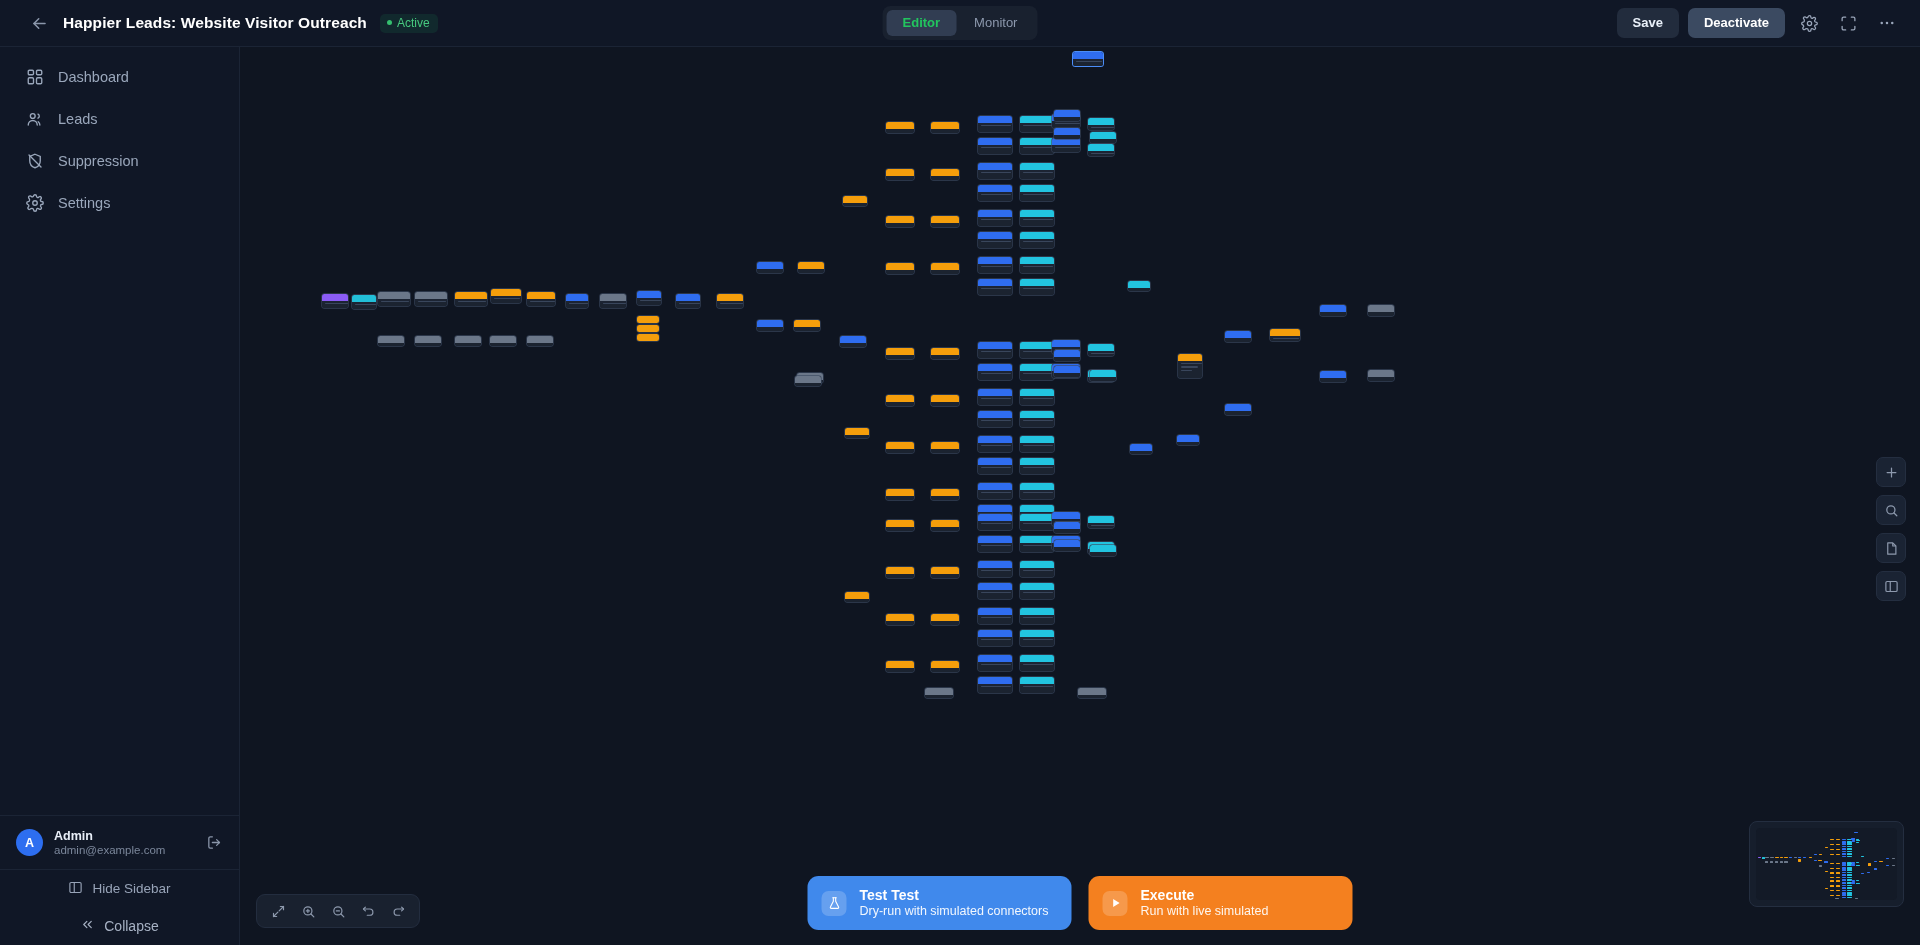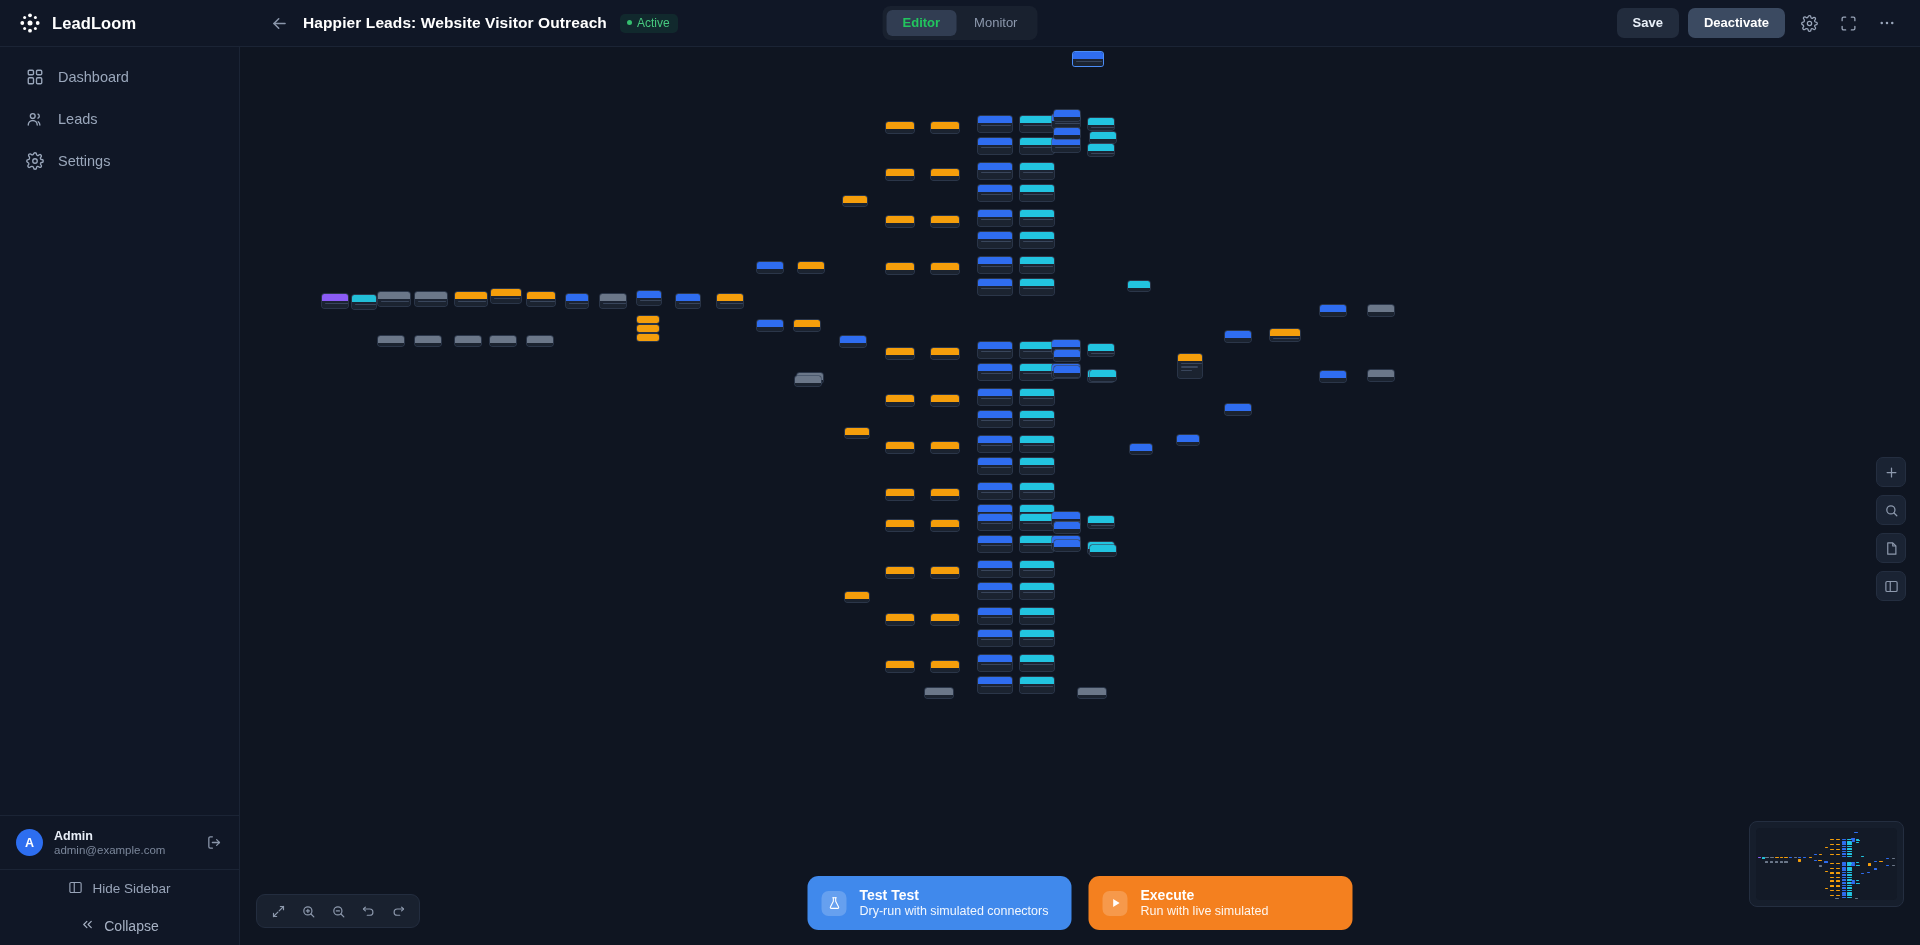--- a/index.html
+++ b/index.html
@@ -176,38 +176,20 @@
   .act .tt { display:flex; flex-direction:column; gap: 1px; }
   .act .t1 { font-size: 14px; font-weight: 700; color:#fff; line-height: 16px; }
   .act .t2 { font-size: 12.5px; color: rgba(255,255,255,.93); line-height: 15px; }
 </style>
 </head>
 <body>
 
 <div class="app">
 
   <div class="topbar">
-    <div class="brand">
-      <span class="brand-logo">
-        <svg viewBox="0 0 24 24" width="24" height="24">
-          <g fill="#ffffff">
-            <circle cx="12" cy="12" r="2.5"></circle>
-            <circle cx="12" cy="4.3" r="1.9"></circle>
-              <circle cx="12" cy="19.7" r="1.9"></circle>
-            <circle cx="4.3" cy="12" r="1.9"></circle>
-              <circle cx="19.7" cy="12" r="1.9"></circle>
-            <circle cx="6.6" cy="6.6" r="1.5"></circle>
-              <circle cx="17.4" cy="6.6" r="1.5"></circle>
-            <circle cx="6.6" cy="17.4" r="1.5"></circle>
-              <circle cx="17.4" cy="17.4" r="1.5"></circle>
-          </g>
-        </svg>
-      </span>
-      <span class="brand-name">LeadLoom</span>
-    </div>
 
     <div class="back-btn">
       <svg viewBox="0 0 24 24" width="19" height="19" fill="none" stroke="currentColor" stroke-width="1.9" stroke-linecap="round" stroke-linejoin="round">
         <path d="M19 12H5"></path>
           <path d="M11 18l-6-6 6-6"></path>
       </svg>
     </div>
     <div class="flow-title">Happier Leads: Website Visitor Outreach</div>
     <div class="status-pill">
       <span class="status-dot"></span>
@@ -269,20 +251,29 @@
             <svg viewBox="0 0 24 24" width="18" height="18" fill="none" stroke="currentColor" stroke-width="1.8" stroke-linecap="round">
               <circle cx="9" cy="8" r="3.2"></circle>
                 <path d="M3 20a6 6 0 0112 0"></path>
               <path d="M16 5.5a3 3 0 010 5.4"></path>
                 <path d="M18.5 20a5.5 5.5 0 00-2.2-4.4"></path>
             </svg>
           </span>
           <span>Leads</span>
         </div>
 
+        <div class="nav-item">
+          <span class="ico">
+            <svg viewBox="0 0 24 24" width="18" height="18" fill="none" stroke="currentColor" stroke-width="1.8" stroke-linecap="round">
+              <path d="M12 3l7 3v5.5c0 4.3-2.9 8.2-7 9.5-4.1-1.3-7-5.2-7-9.5V6z"></path>
+              <path d="M4 4l16 16"></path>
+            </svg>
+          </span>
+          <span>Suppression</span>
+        </div>
 
 
         <div class="nav-item">
           <span class="ico">
             <svg viewBox="0 0 24 24" width="18" height="18" fill="none" stroke="currentColor" stroke-width="1.8">
               <circle cx="12" cy="12" r="3"></circle>
               <path d="M19.4 15a1.6 1.6 0 00.3 1.8l.1.1a2 2 0 11-2.8 2.8l-.1-.1a1.6 1.6 0 00-1.8-.3 1.6 1.6 0 00-1 1.5V21a2 2 0 11-4 0v-.1A1.6 1.6 0 008 19.4a1.6 1.6 0 00-1.8.3l-.1.1a2 2 0 11-2.8-2.8l.1-.1a1.6 1.6 0 00.3-1.8 1.6 1.6 0 00-1.5-1H3a2 2 0 110-4h.1A1.6 1.6 0 004.6 8a1.6 1.6 0 00-.3-1.8l-.1-.1a2 2 0 112.8-2.8l.1.1a1.6 1.6 0 001.8.3H9a1.6 1.6 0 001-1.5V3a2 2 0 114 0v.1a1.6 1.6 0 001 1.5 1.6 1.6 0 001.8-.3l.1-.1a2 2 0 112.8 2.8l-.1.1a1.6 1.6 0 00-.3 1.8V9a1.6 1.6 0 001.5 1H21a2 2 0 110 4h-.1a1.6 1.6 0 00-1.5 1z"></path>
             </svg>
           </span>
           <span>Settings</span>

